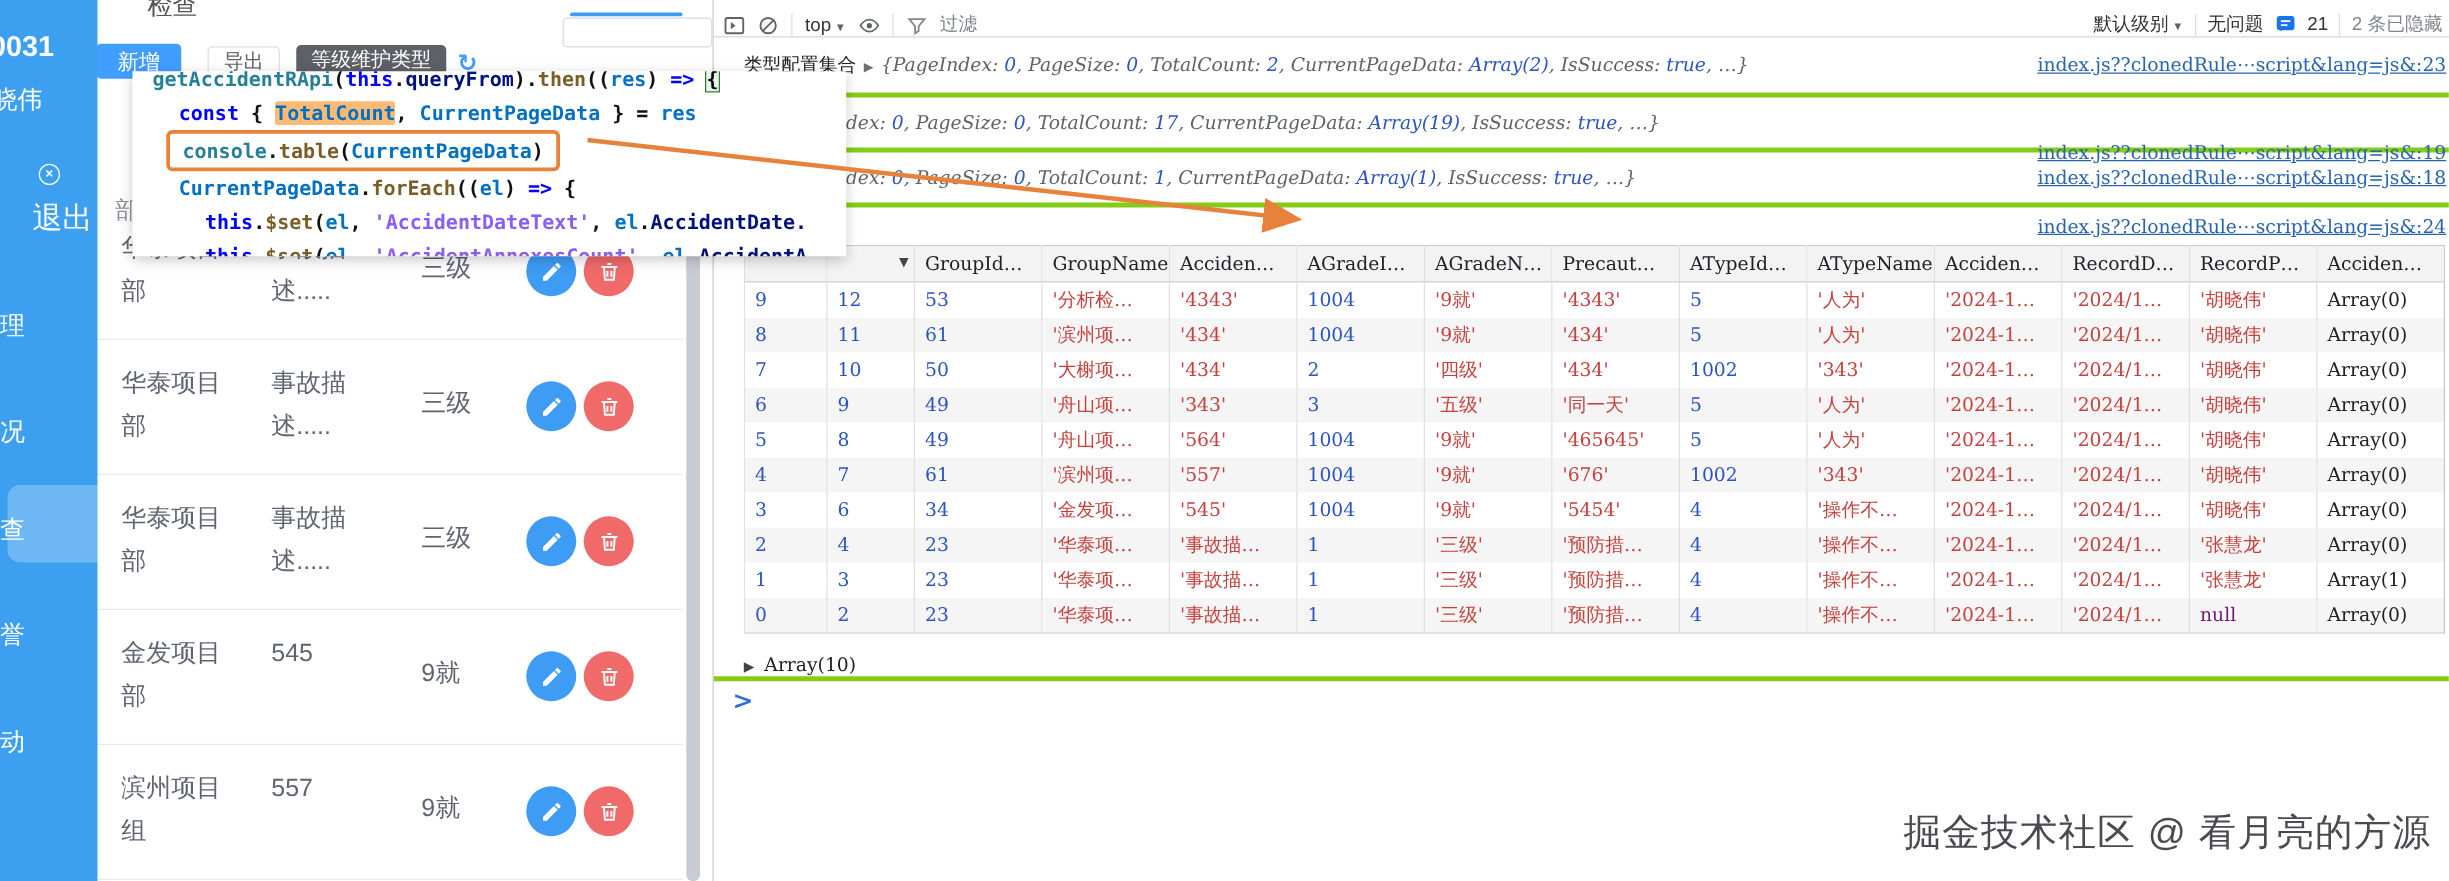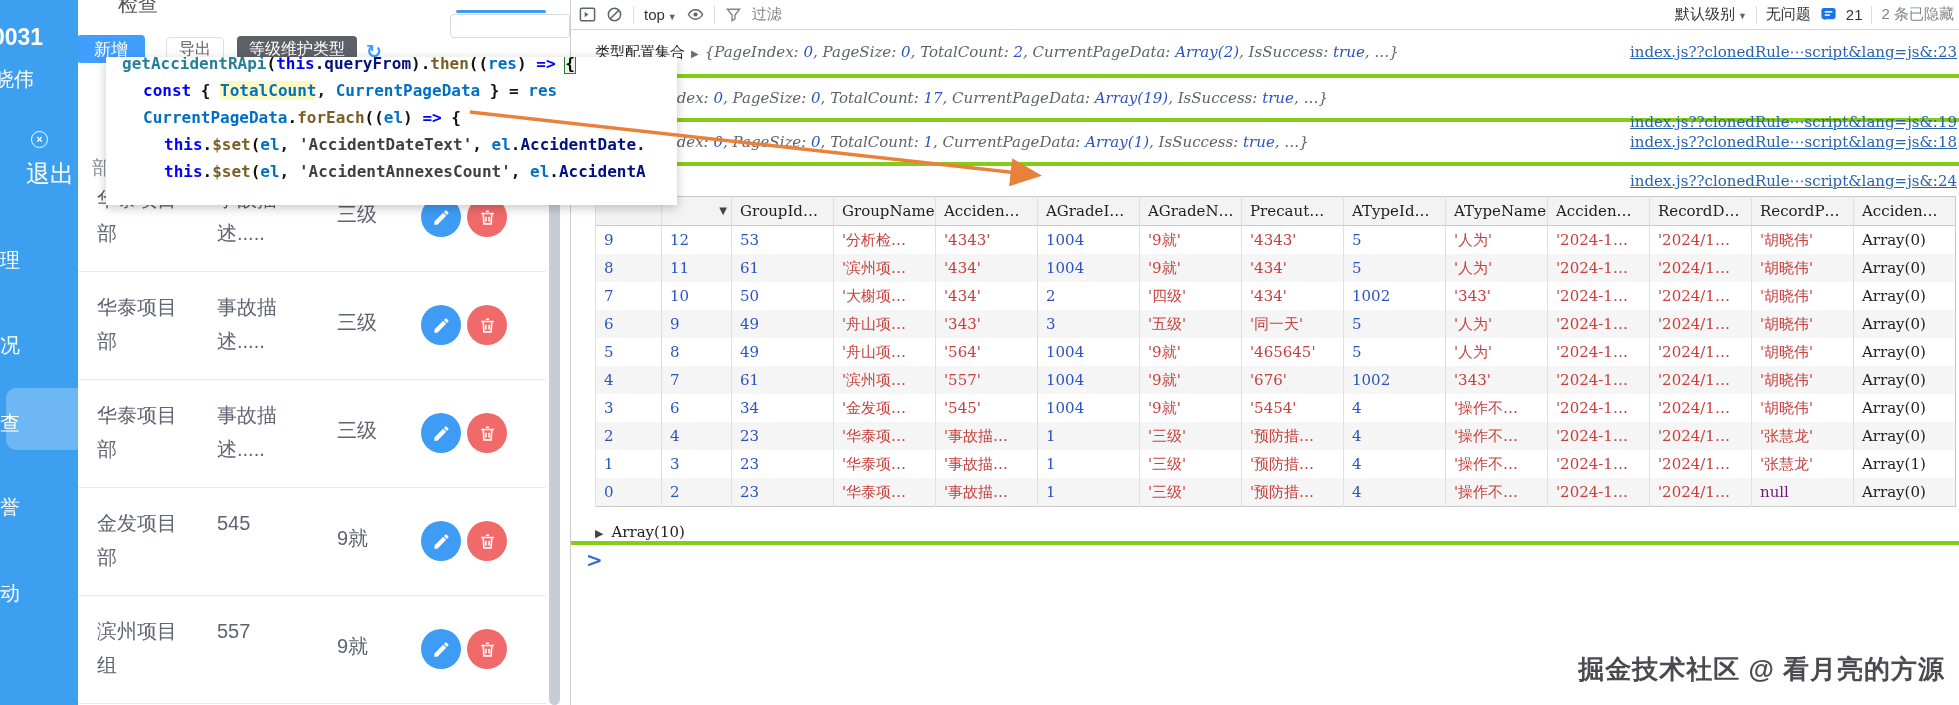--- a/index.html
+++ b/index.html
@@ -33,21 +33,21 @@
   .ar-desc{position:absolute;left:139px;top:18px;width:82px;line-height:34px}
   .ar-level{position:absolute;left:259px;top:37px}
   .circle-btn{position:absolute;top:33px;width:40px;height:40px;border-radius:50%;border:none;padding:0}
   .cb-edit{left:343px;background:#3e9cf5}
   .cb-del{left:389px;background:#f16a6a}
   .circle-btn svg{width:19px;height:19px;margin-top:3px}
   .scrollbar{position:absolute;left:471px;top:175px;width:11px;height:530px;background:#c7ccd5;border-radius:6px}
   
   .devtools{position:absolute;left:570px;top:0;width:1389px;height:705px;background:#fff;border-left:1px solid #ccc;z-index:1}
   .dt-toolbar{position:absolute;left:0;top:0;width:100%;height:30px;border-bottom:1px solid #d7d7d7;
-      display:flex;align-items:center;gap:10px;padding-left:8px;box-sizing:border-box;font-size:15px;color:#333}
+      display:flex;align-items:flex-end;gap:10px;padding-left:8px;box-sizing:border-box;font-size:15px;color:#333}
   .dt-sep{width:1px;height:18px;background:#ddd}
   .caret{font-size:9px;color:#5f6368;margin-left:3px}
   .dim{color:#80868b}
   .dt-right{margin-left:auto;display:flex;align-items:center;gap:9px;padding-right:6px}
   .serif{font-family:"DejaVu Serif","Liberation Serif",serif}
   .msg{position:absolute;left:0;width:1389px;border-bottom:4px solid #84cc16;box-sizing:border-box}
   .msg-inner{position:absolute;left:24px;top:50%;transform:translateY(-50%);white-space:nowrap;font-size:15px;color:#202124}
   .msg-caret{color:#6e6e6e;font-size:10px;margin:0 6px}
   .preview{font-style:italic;color:#5f6368}
   .preview b{font-weight:normal;color:#2b54c0}
@@ -66,27 +66,27 @@
   .arrline{position:absolute;left:24px;top:357px;font-size:15px;color:#202124}
   .arrline .tri{font-size:11px;color:#444;margin-right:8px}
   .prompt{position:absolute;left:15px;top:548px;color:#2f6fd6;font-size:20px;font-weight:bold}
   
   .popup{position:absolute;left:106px;top:57px;width:571px;height:148px;background:#fff;z-index:5;
       box-shadow:0 3px 10px rgba(0,0,0,.22);overflow:hidden;padding-left:16px;box-sizing:border-box;
       font-family:"DejaVu Sans Mono","Liberation Mono",monospace;font-size:16px;font-weight:600;line-height:27px}
   .cl{white-space:pre}
   .cl:first-child{margin-top:-7px}
   .ind1{padding-left:21px}.ind2{padding-left:42px}
-  .kw{color:#0000ff}.vr{color:#0070c1}.fn{color:#795e26}.id{color:#267f99}.pr{color:#001080}.st{color:#404040}.pl{color:#111}
-  .sel{background:#fef9c3;border-radius:2px}
+  .kw{color:#0000ff}.vr{color:#0070c1}.fn{color:#795e26}.id{color:#267f99}.pr{color:#001080}.st{color:#8b5cf6}.pl{color:#111}
+  .sel{background:#fdba74;border-radius:2px}
   .bk{outline:1.5px solid #2e7d32;background:#e9f3e9}
   .obox{display:inline-block;border:3px solid #e8823b;border-radius:5px;padding:0 10px;margin-left:-10px}
   
   .overlay{position:absolute;left:0;top:0;width:1959px;height:705px;z-index:9;pointer-events:none}
-  .watermark{position:absolute;right:14px;bottom:18px;font-size:26px;font-weight:bold;color:#4a4a50;letter-spacing:1px;z-index:8}
+  .watermark{position:absolute;right:14px;bottom:18px;font-size:30px;font-weight:normal;color:#4a4a50;letter-spacing:1px;z-index:8}
   .icon16 svg{width:17px;height:17px;display:block}
 </style>
 </head>
 <body>
 
 <div class="sidebar">
   <div class="sb-top">0031</div>
   <div class="sb-user">晓伟</div>
   <div class="sb-exit-ic">×</div>
   <div class="sb-exit">退出</div>
@@ -436,20 +436,21 @@
     <div class="arrline serif">
       <span class="tri">▶</span><span>Array(10)</span>
     </div>
   </div>
   <div class="prompt serif">&gt;</div>
 </div>
 
 <div class="popup" id="popup">
     <div class="cl"><span class="id">getAccidentRApi</span><span class="pl">(</span><span class="kw">this</span><span class="pl">.</span><span class="pr">queryFrom</span><span class="pl">)</span><span class="pl">.</span><span class="fn">then</span><span class="pl">((</span><span class="vr">res</span><span class="pl">) </span><span class="kw">=&gt;</span><span class="pl"> </span><span class="bk">{</span></div>
     <div class="cl ind1"><span class="kw">const</span><span class="pl"> { </span><span class="vr sel">TotalCount</span><span class="pl">, </span><span class="vr">CurrentPageData</span><span class="pl"> } </span><span class="pl">= </span><span class="vr">res</span></div>
+    <div class="cl ind1"><span class="obox"><span class="id">console</span><span class="pl">.</span><span class="fn">table</span><span class="pl">(</span><span class="vr">CurrentPageData</span><span class="pl">)</span></span></div>
     <div class="cl ind1"><span class="vr">CurrentPageData</span><span class="pl">.</span><span class="fn">forEach</span><span class="pl">((</span><span class="vr">el</span><span class="pl">) </span><span class="kw">=&gt;</span><span class="pl"> {</span></div>
     <div class="cl ind2"><span class="kw">this</span><span class="pl">.</span><span class="fn">$set</span><span class="pl">(</span><span class="vr">el</span><span class="pl">, </span><span class="st">'AccidentDateText'</span><span class="pl">, </span><span class="vr">el</span><span class="pl">.</span><span class="pr">AccidentDate.</span></div>
     <div class="cl ind2"><span class="kw">this</span><span class="pl">.</span><span class="fn">$set</span><span class="pl">(</span><span class="vr">el</span><span class="pl">, </span><span class="st">'AccidentAnnexesCount'</span><span class="pl">, </span><span class="vr">el</span><span class="pl">.</span><span class="pr">AccidentA</span></div>
   </div>
 
 <svg class="overlay">
   <defs>
       <marker id="ah" markerWidth="9" markerHeight="8" refX="7" refY="4" orient="auto">
     <path d="M0,0 L9,4 L0,8 z" fill="#e8823b"></path>
       </marker>

